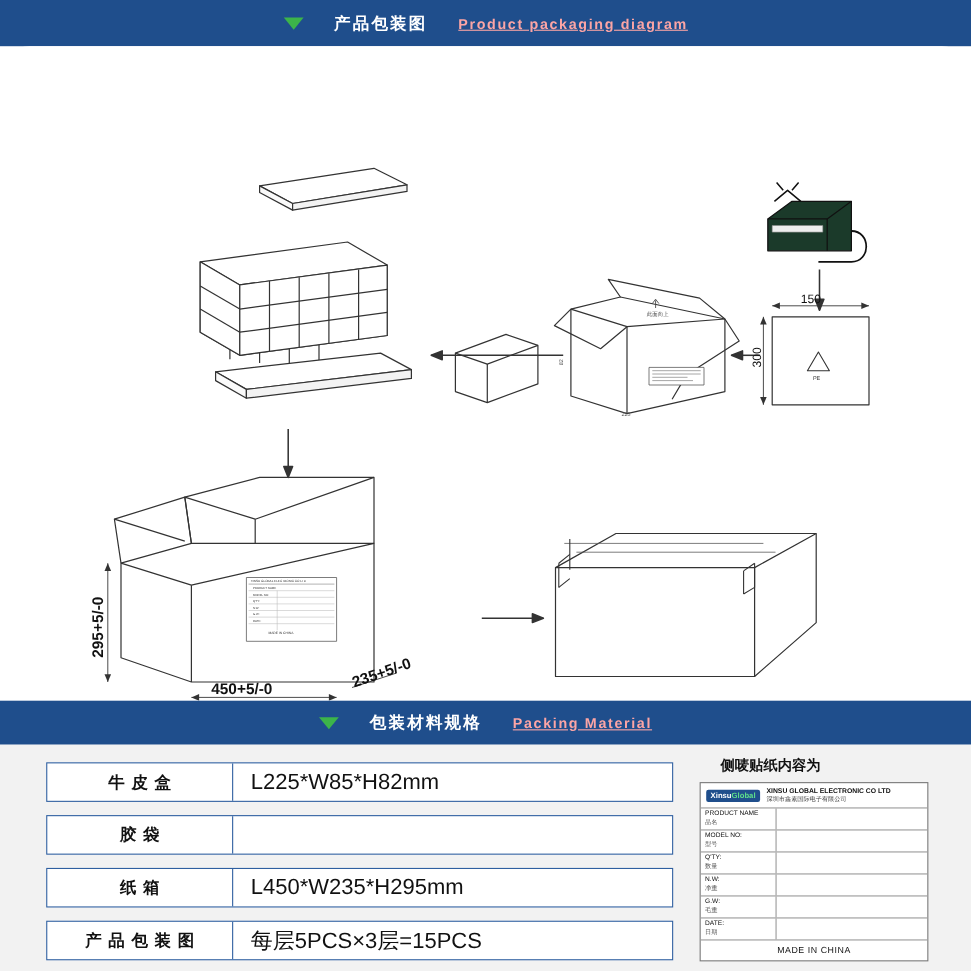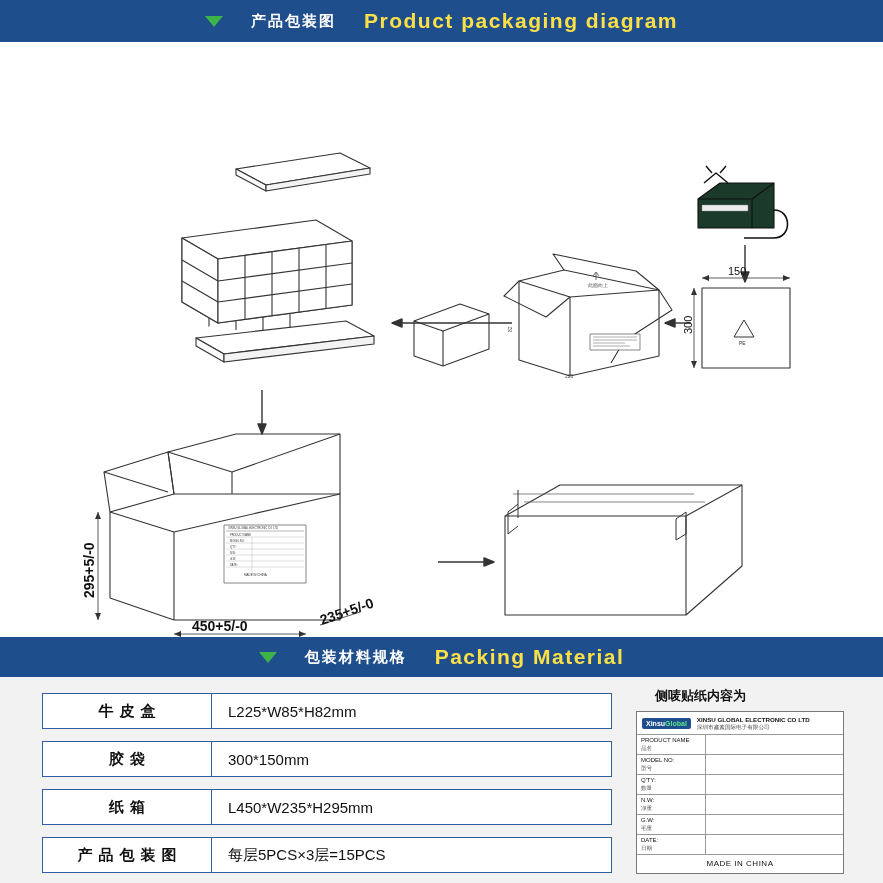--- a/index.html
+++ b/index.html
@@ -40,24 +40,25 @@
     border-right: 9px solid transparent;
     border-top: 11px solid #3cb44a;
   }
   .banner-cn {
     color: #ffffff;
     font-size: 15px;
     font-weight: bold;
     letter-spacing: 2px;
   }
   .banner-en {
-    color: #fde047;
-    font-size: 21px;
+    color: #fca5a5;
+    font-size: 13px;
     font-weight: bold;
     letter-spacing: 1.5px;
+    text-decoration: underline;
   }
 
   
   .diagram {
     position: absolute;
     top: 42px;
     left: 0;
     width: 883px;
     height: 595px;
     background: #ffffff;
@@ -98,21 +99,21 @@
     font-weight: bold;
     letter-spacing: 6px;
     text-indent: 6px;
     color: #111111;
   }
   .spec-value {
     flex: 1;
     display: flex;
     align-items: center;
     padding-left: 16px;
-    font-size: 15px;
+    font-size: 20px;
     color: #111111;
   }
 
   
   .label-panel {
     position: absolute;
     left: 636px;
     top: 10px;
     width: 208px;
   }
@@ -359,21 +360,20 @@
 
   <div class="lower">
 
     <div class="spec-list">
       <div class="spec-row">
         <div class="spec-label">牛皮盒</div>
         <div class="spec-value">L225*W85*H82mm</div>
       </div>
       <div class="spec-row">
         <div class="spec-label">胶袋</div>
-        <div class="spec-value">300*150mm</div>
       </div>
       <div class="spec-row">
         <div class="spec-label">纸箱</div>
         <div class="spec-value">L450*W235*H295mm</div>
       </div>
       <div class="spec-row">
         <div class="spec-label">产品包装图</div>
         <div class="spec-value">每层5PCS×3层=15PCS</div>
       </div>
     </div>

